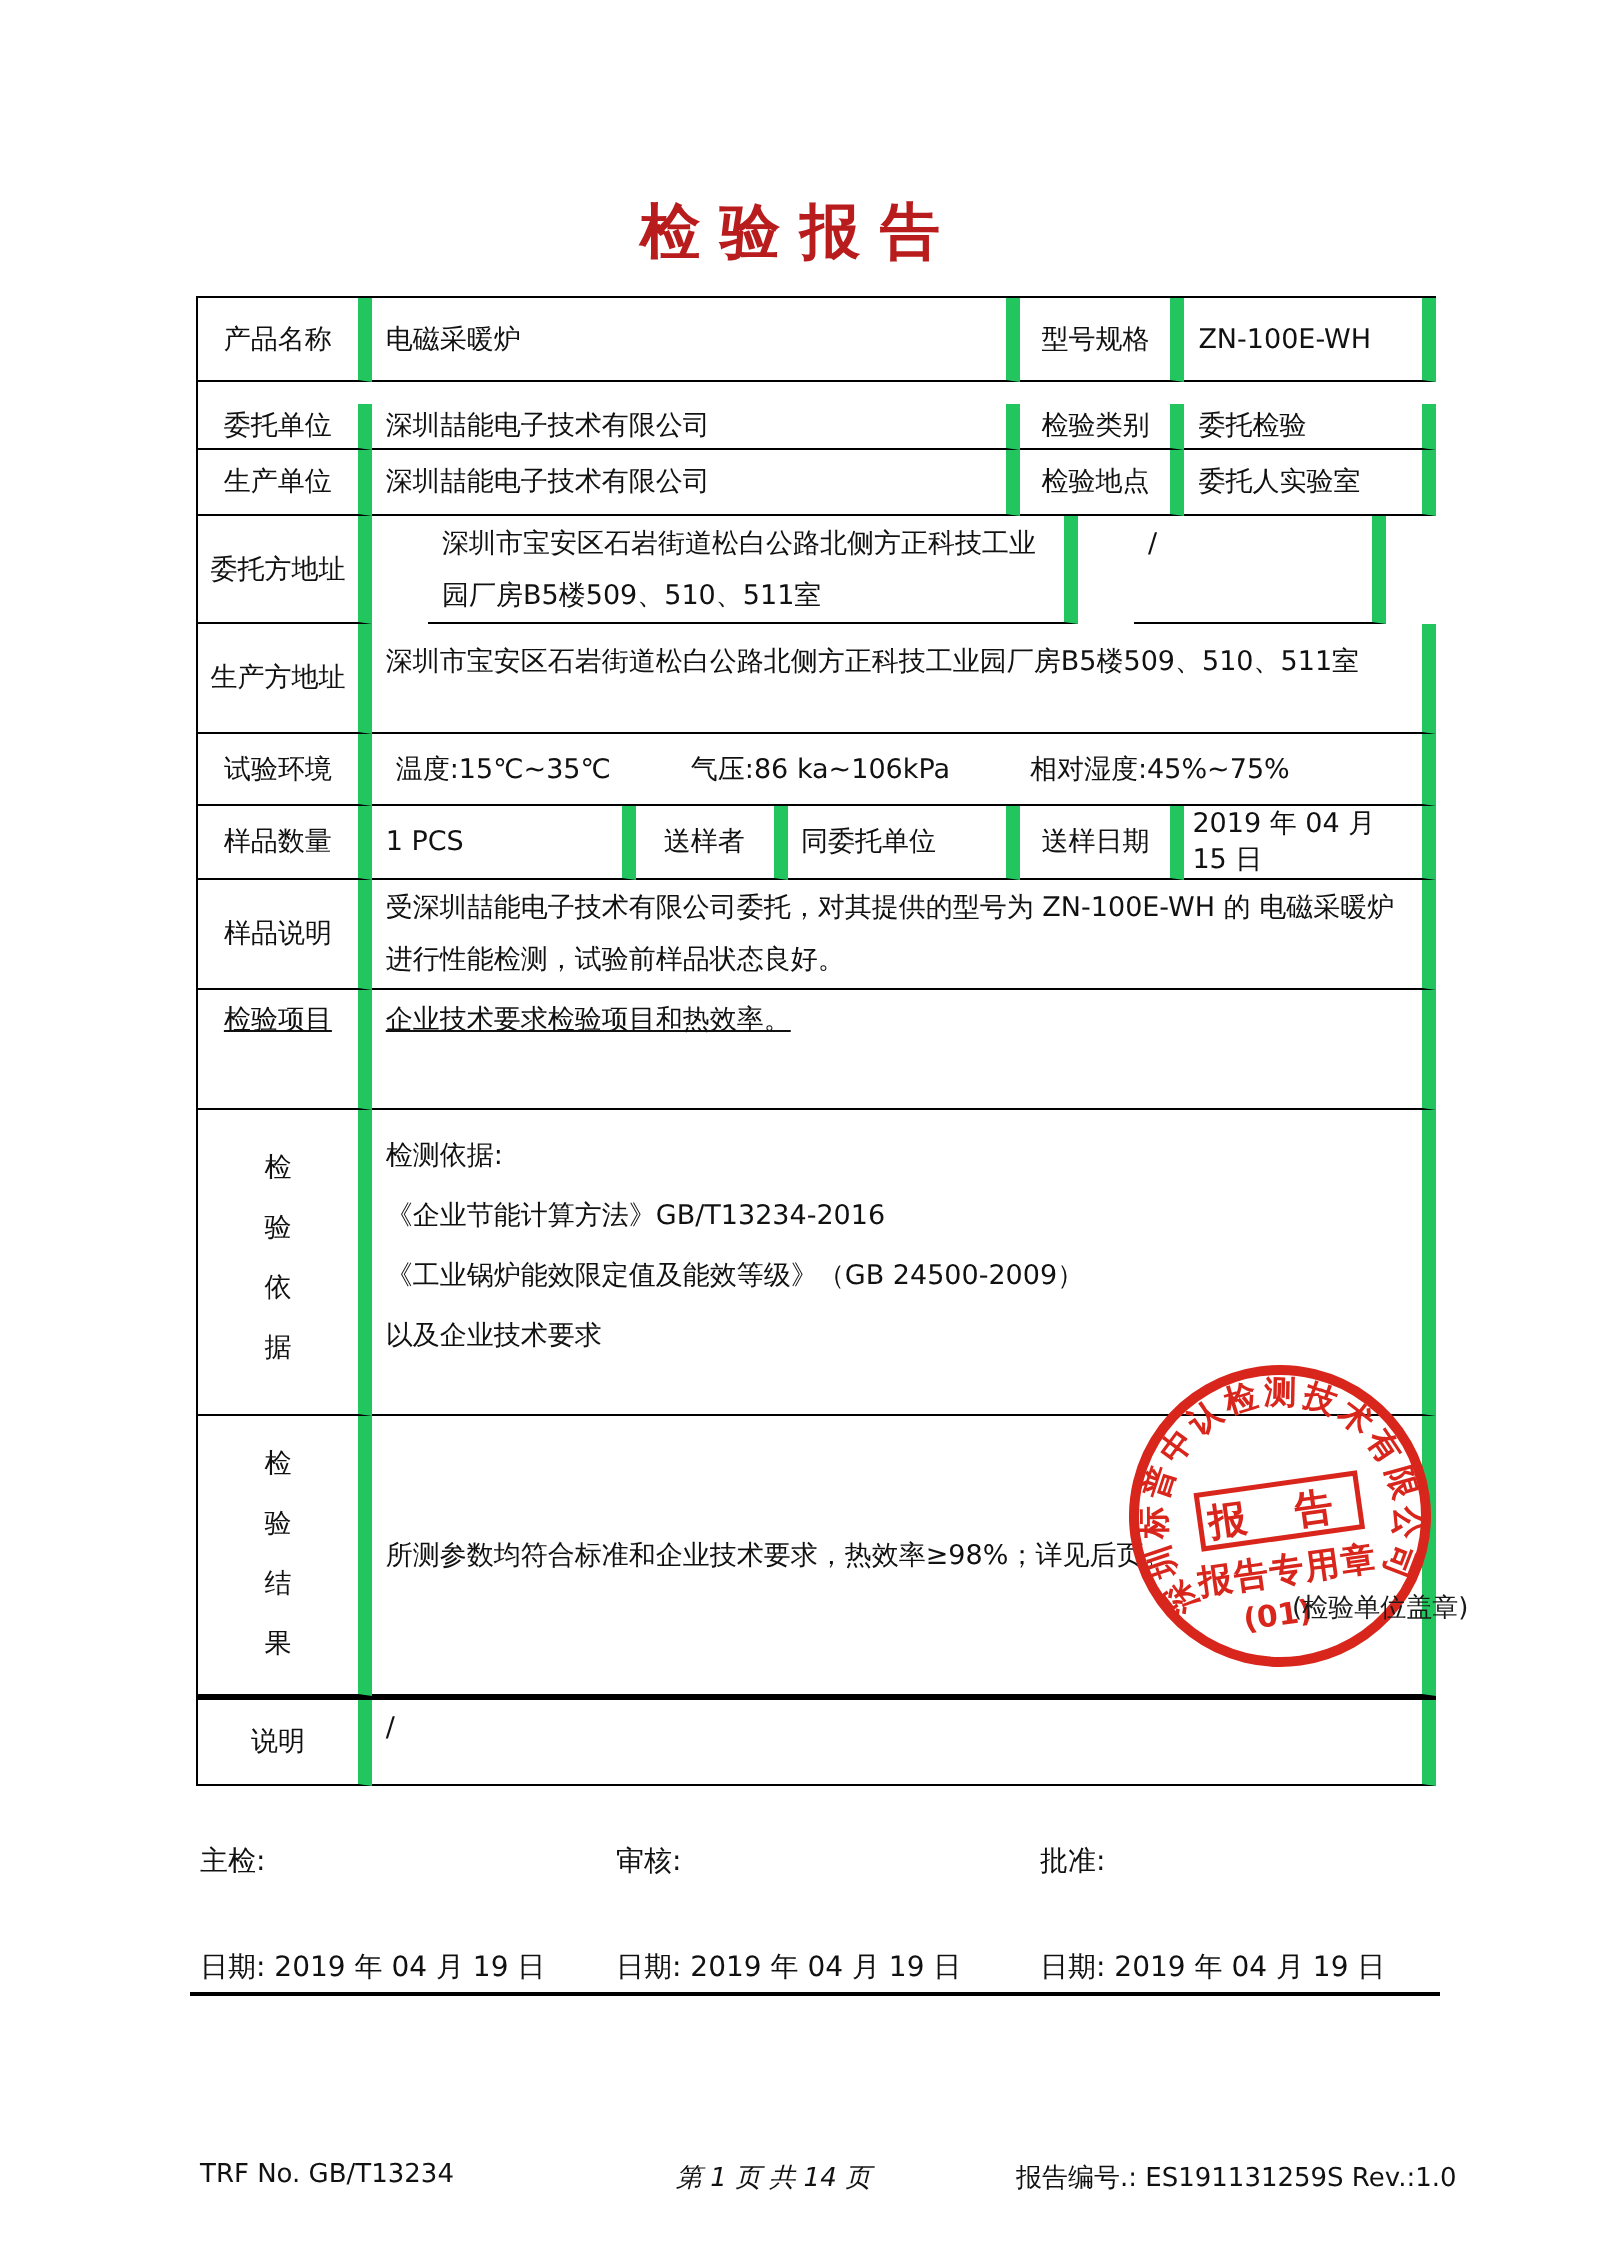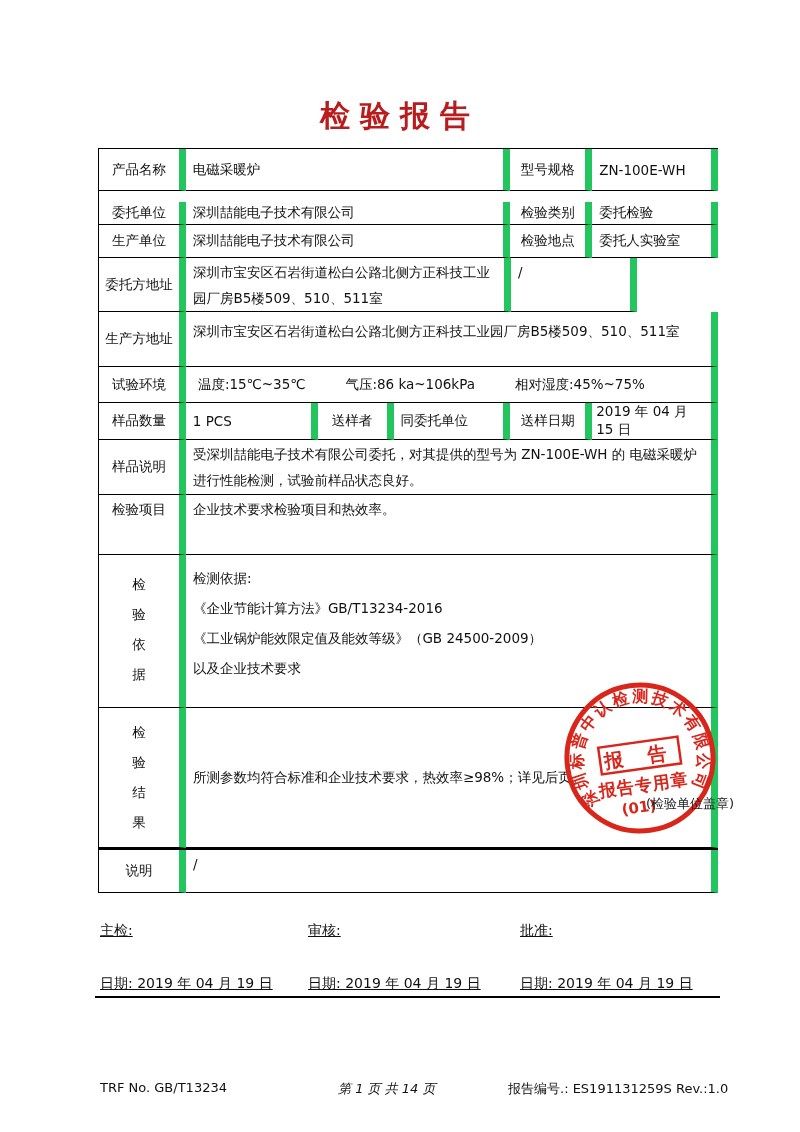--- a/index.html
+++ b/index.html
@@ -23,22 +23,22 @@
   .td {
     border-right:7px solid #22c55e; border-bottom:1px solid #000;
     display:flex; align-items:center; padding:2px 7px; overflow:hidden;
   }
   .lab { width:87px; justify-content:center; text-align:center; padding:2px 2px; }
   .w-content { width:325px; }
   .w-lab2 { width:82px; justify-content:center; text-align:center; padding:2px 2px; }
   .w-val2 { width:126px; }
   .w-full { width:533px; }
   .r1 { height:42px; } .r2 { height:34px;align-items:flex-end; } .r3 { height:33px; }
-  .r4 { height:54px; } .r5 { height:55px; } .r6 { height:36px; }
-  .r7 { height:37px; } .r8 { height:55px; } .r9 { height:60px; }
+  .r4 { height:54px;gap:28px; } .r5 { height:55px; } .r6 { height:36px; }
+  .r7 { height:37px; } .r8 { height:55px; } .r9 { height:60px;text-decoration:underline; }
   .r10 { height:153px; } .r11 { height:140px; } .r12 { height:45px; }
   .top-align { align-items:flex-start; padding-top:6px; }
   .multiline { line-height:26px; }
   .env-cell { gap:40px; padding-left:12px; }
   .w-qty { width:132px; } .w-sender-lab { width:76px; justify-content:center; }
   .w-sender { width:117px; } .w-datelab { width:82px; justify-content:center; }
   .w-dateval { width:126px; padding:2px 4px; }
   .lab-v {
     flex-direction:column; justify-content:flex-start; align-items:center;
     padding-top:14px; line-height:30px;
@@ -48,21 +48,21 @@
   .result-cell { align-items:center; }
   .row12 { border-top:2px solid #000; }
   .stamp-wrap {
     position:absolute; left:558px; top:676px; width:164px; height:164px;
     transform:rotate(-8deg); z-index:5;
   }
   .stamp-note {
     position:absolute; left:646px; top:795px; font-size:13px; color:#1a1a1a; z-index:6;
     white-space:nowrap;
   }
-  .sig { position:absolute; font-size:14px; color:#111; white-space:nowrap;text-decoration:underline; }
+  .sig { position:absolute; font-size:14px; color:#111; white-space:nowrap; }
   .sig-1 { left:100px; top:922px; } .sig-2 { left:308px; top:922px; } .sig-3 { left:520px; top:922px; }
   .sigd-1 { left:100px; top:975px; } .sigd-2 { left:308px; top:975px; } .sigd-3 { left:520px; top:975px; }
   .bottom-rule { position:absolute; left:95px; top:996px; width:625px; height:2px; background:#000; }
   .footer { position:absolute; top:1080px; left:0; width:800px; font-size:13px; color:#111; }
   .footer .trf { position:absolute; left:100px; top:0; }
   .footer .page { position:absolute; left:338px; top:0;font-style:italic; }
   .footer .repno { position:absolute; left:508px; top:0; }
 </style>
 </head>
 <body>

